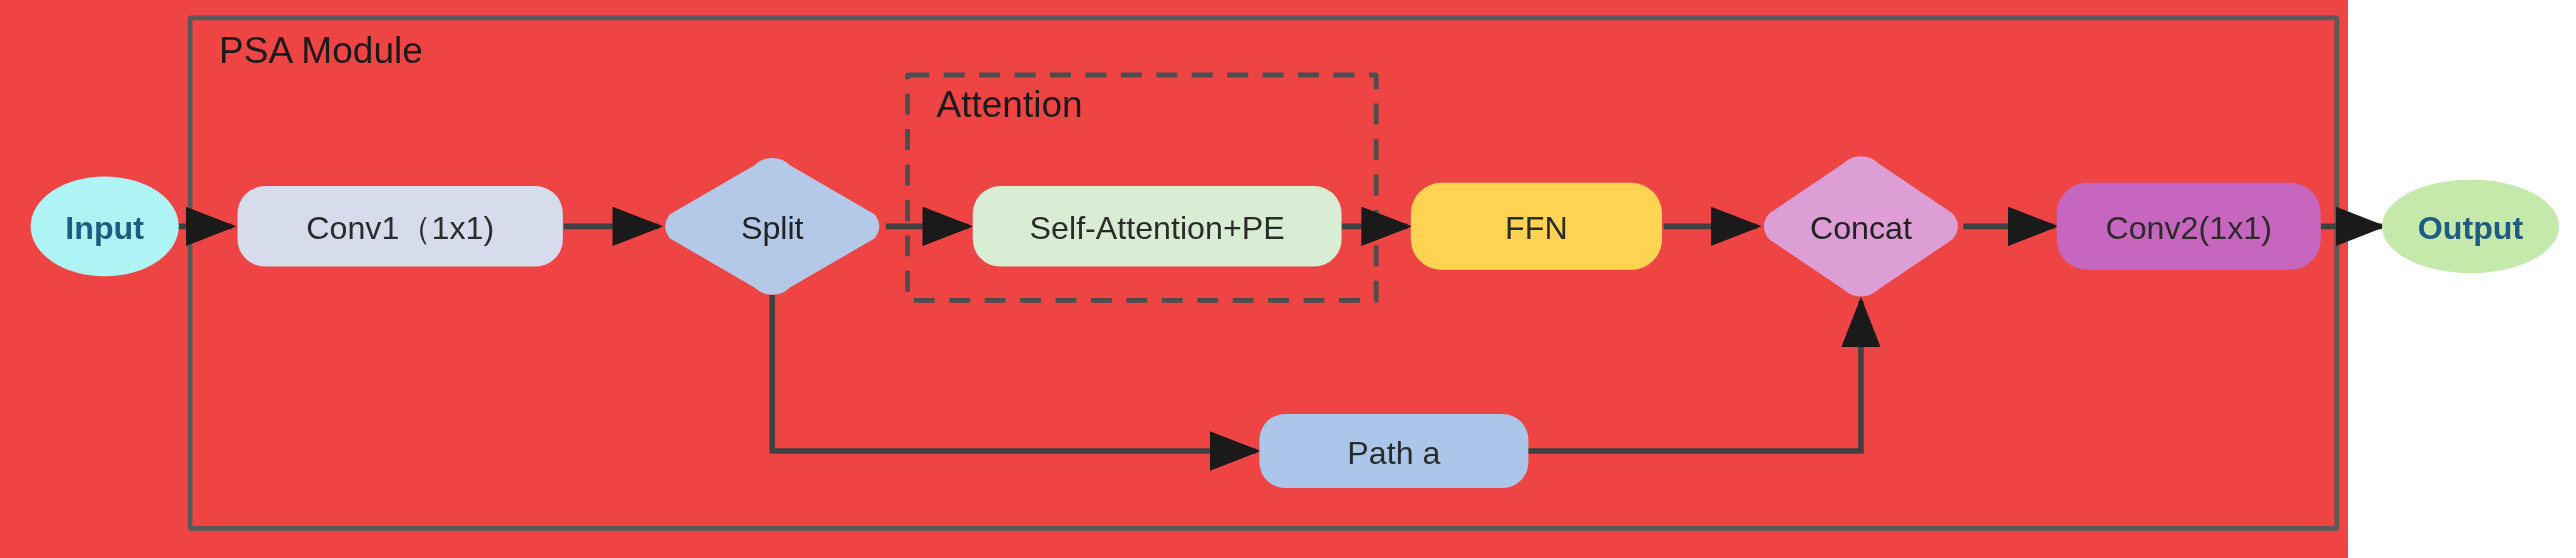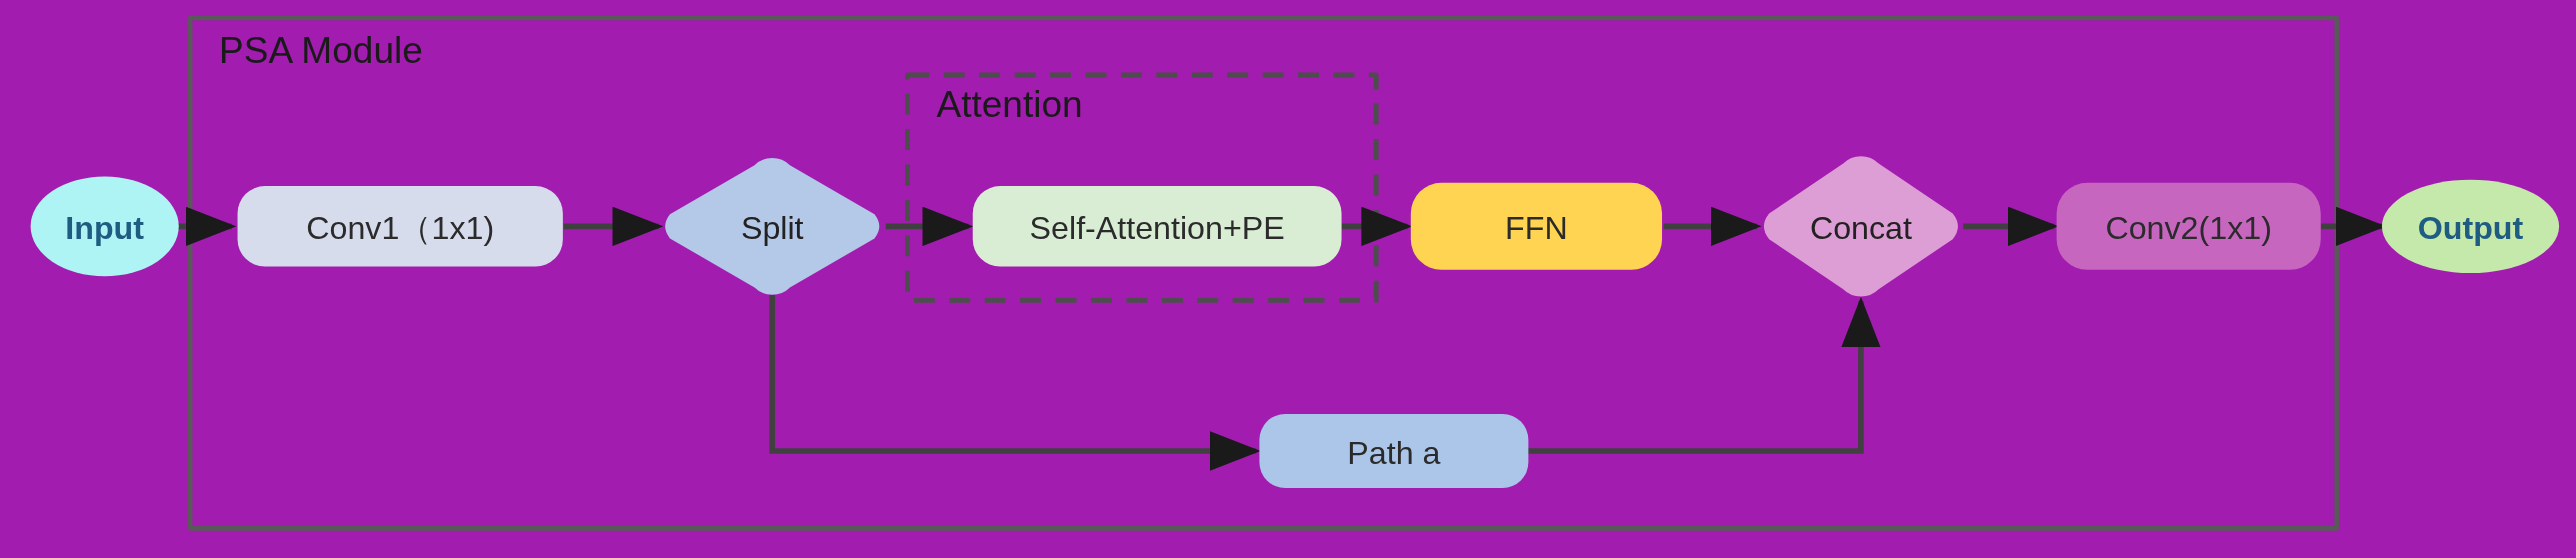--- a/index.html
+++ b/index.html
@@ -8,23 +8,23 @@
     background: #ffffff;
   }
   body {
     width: 2576px;
     height: 559px;
     font-family: "Liberation Sans", sans-serif;
     overflow: hidden;
   }
   #diagram-root {
     position: relative;
-    width: 2576px;
+    width: 2348px;
     height: 559px;
-    background: #a21caf;
+    background: #ef4444;
   }
   svg.canvas {
     position: absolute;
     left: 0;
     top: 0;
     width: 2576px;
     height: 559px;
     display: block;
   }
   .node-label {

